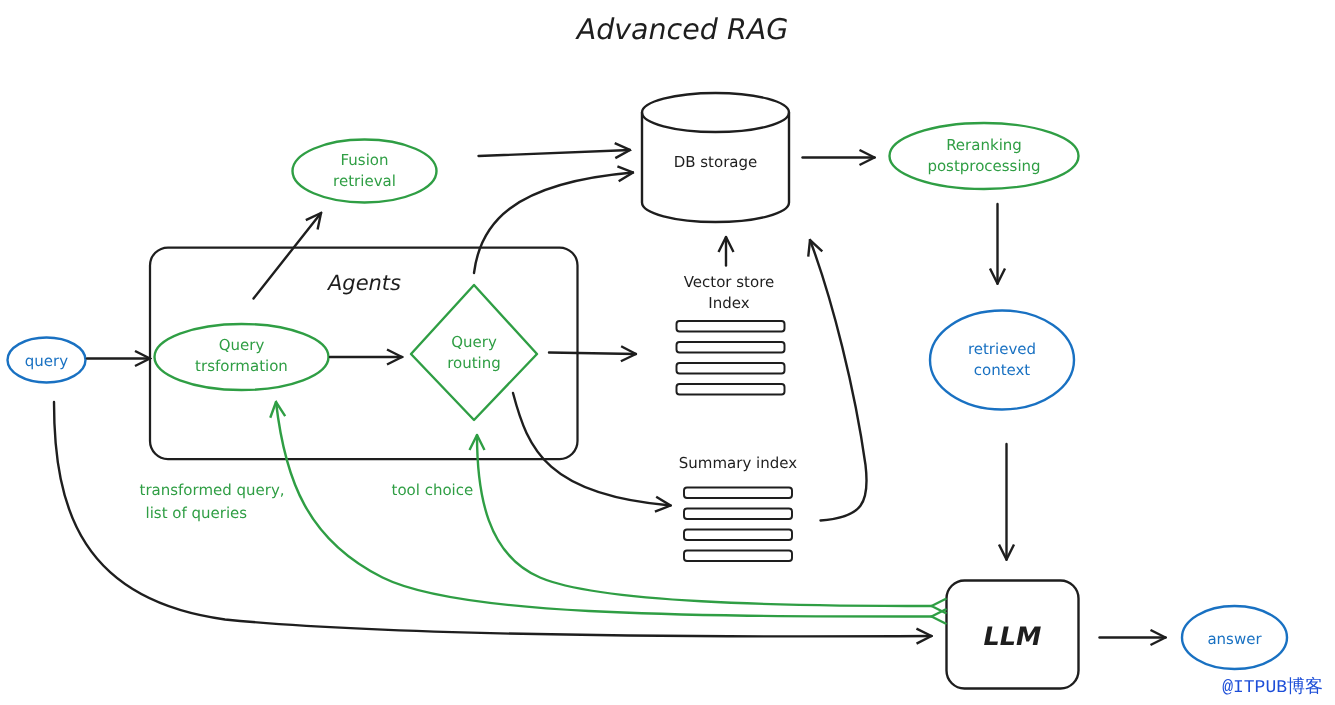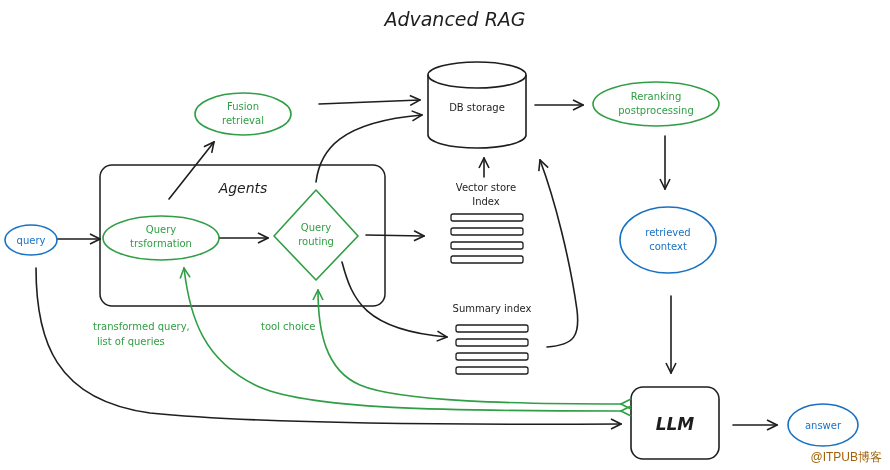--- a/index.html
+++ b/index.html
@@ -5,21 +5,21 @@
   html, body { margin: 0; padding: 0; background: #ffffff; }
   body { width: 890px; height: 470px; overflow: hidden; position: relative; }
   #canvas { position: absolute; left: 0; top: 0; width: 890px; height: 470px; }
   svg text { font-family: "DejaVu Sans", sans-serif; }
   .title { font-family: "DejaVu Sans", sans-serif; font-size: 19px; fill: #1e1e1e; font-style: italic; }
   .lbl-green { fill: #2f9e44; font-size: 10px; }
   .lbl-blue { fill: #1971c2; font-size: 10px; }
   .lbl-dark { fill: #1e1e1e; font-size: 10px; }
   .lbl-agents { fill: #1e1e1e; font-size: 14px; font-style: italic; }
   .lbl-llm { fill: #1e1e1e; font-size: 17px; font-style: italic; font-weight: bold; }
-  .watermark { position: absolute; right: 8px; bottom: 4px; font-family: Liberation Sans, sans-serif; font-size: 12px; color: #a16207; }
+  .watermark { position: absolute; right: 8px; bottom: 4px; font-family: Liberation Mono, monospace; font-size: 12px; color: #1d4ed8; }
 </style>
 </head>
 <body>
 
 <svg id="canvas" viewBox="0 0 890 470" xmlns="http://www.w3.org/2000/svg">
   <defs>
     <marker id="arrow-dark" viewBox="0 0 12 12" refX="11" refY="6" markerWidth="12" markerHeight="12" orient="auto" markerUnits="userSpaceOnUse">
       <path d="M1,1 L11,6 L1,11" fill="none" stroke="#1e1e1e" stroke-width="1.6"></path>
     </marker>
     <marker id="arrow-green" viewBox="0 0 12 12" refX="11" refY="6" markerWidth="12" markerHeight="12" orient="auto" markerUnits="userSpaceOnUse">

